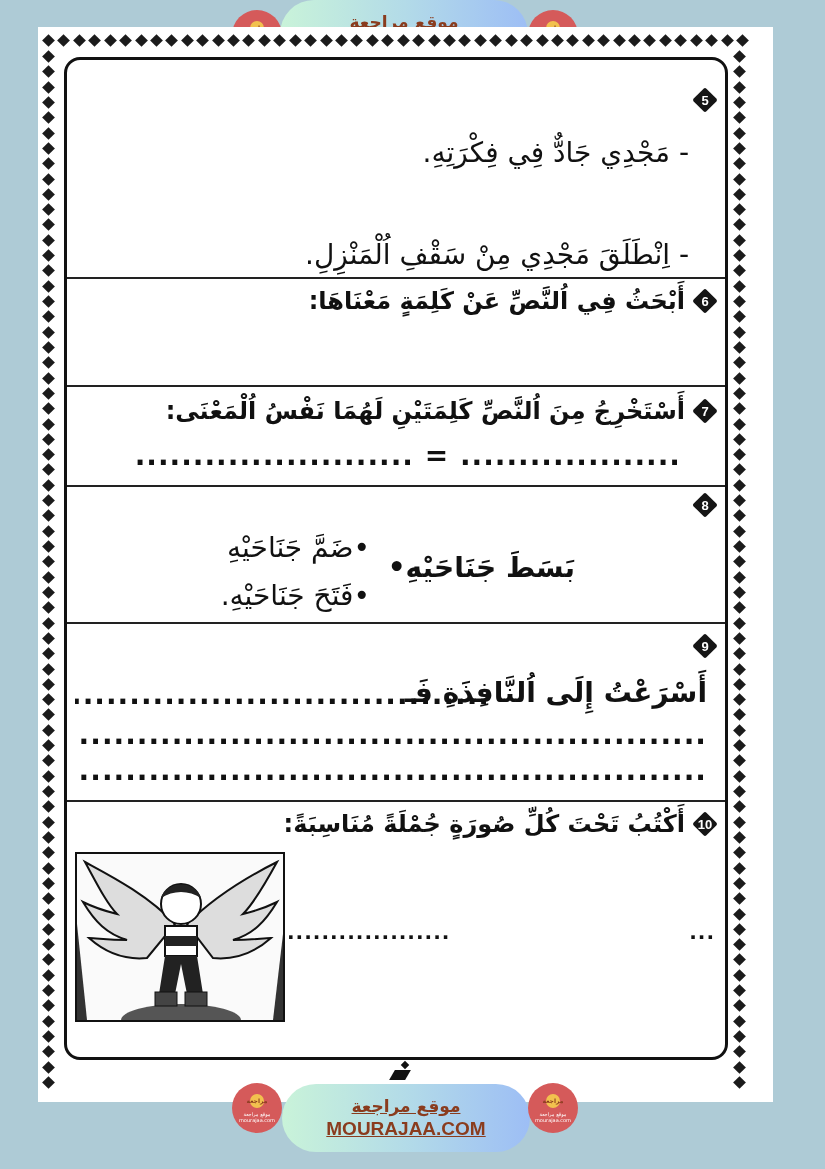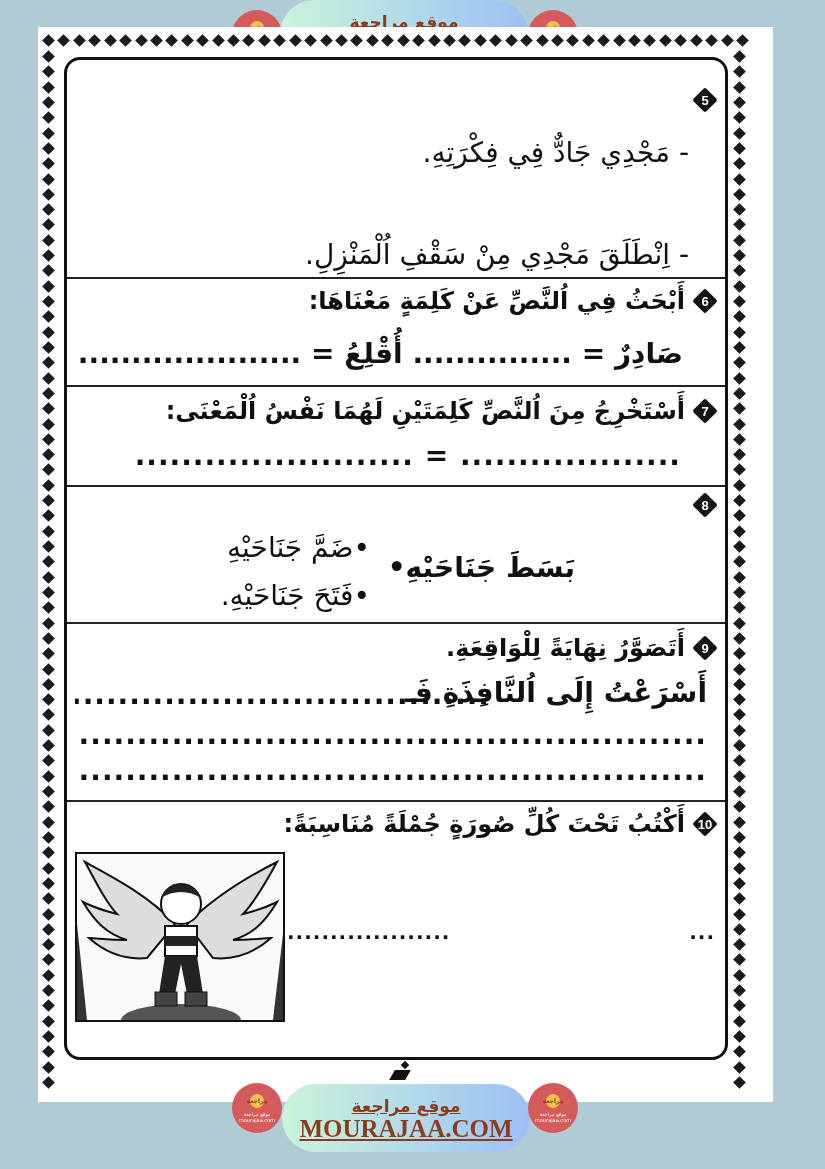--- a/index.html
+++ b/index.html
@@ -35,21 +35,21 @@
     position: absolute; left: 8px; top: 50px; width: 210px; height: 170px;
     border: 2px solid #111; background: #fafafa; overflow: hidden;
   }
   
   .banner {
     position: absolute; width: 248px; height: 68px; border-radius: 34px;
     background: linear-gradient(90deg, #c9f3d9 0%, #b3dbe8 50%, #9dbef5 100%);
     display: flex; flex-direction: column; align-items: center; justify-content: center;
   }
   .banner .ar { font-size: 17px; font-weight: bold; color: #8a3c1e; text-decoration: underline; line-height: 22px; direction: rtl; }
-  .banner .en { font-size: 25px; font-weight: bold; color: #8a3c1e; text-decoration: underline; font-family: Liberation Serif, serif; line-height: 24px; }
+  .banner .en { font-size: 19px; font-weight: bold; color: #8a3c1e; text-decoration: underline; font-family: Liberation Sans, sans-serif; line-height: 24px; }
   .logo {
     position: absolute; width: 50px; height: 50px; border-radius: 50%; background: #d55a5a;
     display: flex; flex-direction: column; align-items: center; justify-content: center;
   }
   .logo .mark { width: 14px; height: 14px; border-radius: 50%; background: #f2c14e; display: flex; align-items: center; justify-content: center; font-size: 6px; color: #8a3c1e; font-weight: bold; }
   .logo .txt { font-size: 5px; color: #fff; line-height: 6px; margin-top: 3px; text-align: center; }
 </style>
 </head>
 <body>
 
@@ -269,21 +269,20 @@
     <div class="line" style="right:36px;top:178px;margin-left:16px;">- اِنْطَلَقَ مَجْدِي مِنْ سَقْفِ اُلْمَنْزِلِ.</div>
   </div>
 
   <div class="section" style="top:219px;height:108px;">
     <div class="qhead" style="top:8px;">
       <div class="badge">
           <span>6</span>
         </div>
       <div class="qtitle">أَبْحَثُ فِي اُلنَّصِّ عَنْ كَلِمَةٍ مَعْنَاهَا:</div>
     </div>
-    <div class="line dots" style="right:42px;top:58px;">صَادِرٌ = ............... أُقْلِعُ = .....................</div>
   </div>
 
   <div class="section" style="top:327px;height:100px;">
     <div class="qhead" style="top:10px;">
       <div class="badge">
           <span>7</span>
         </div>
       <div class="qtitle">أَسْتَخْرِجُ مِنَ اُلنَّصِّ كَلِمَتَيْنِ لَهُمَا نَفْسُ اُلْمَعْنَى:</div>
     </div>
     <div class="line dots" style="right:44px;top:52px;">................... = ........................</div>
@@ -298,21 +297,20 @@
     <div class="line" style="right:150px;top:64px;font-weight:bold;">بَسَطَ جَنَاحَيْهِ•</div>
     <div class="line" style="right:355px;top:44px;">•ضَمَّ جَنَاحَيْهِ</div>
     <div class="line" style="right:355px;top:92px;">•فَتَحَ جَنَاحَيْهِ.</div>
   </div>
 
   <div class="section" style="top:564px;height:178px;">
     <div class="qhead" style="top:10px;">
       <div class="badge">
           <span>9</span>
         </div>
-      <div class="qtitle">أَتَصَوَّرُ نِهَايَةً لِلْوَاقِعَةِ.</div>
     </div>
     <div class="line" style="right:18px;top:52px;font-weight:bold;">أَسْرَعْتُ إِلَى اُلنَّافِذَةِ فَـ</div>
     <div class="line dots" style="left:8px;top:54px;width:415px;overflow:hidden;">..................................................................</div>
     <div class="line dots" style="left:8px;right:18px;top:94px;overflow:hidden;">............................................................................................................................</div>
     <div class="line dots" style="left:8px;right:18px;top:130px;overflow:hidden;">............................................................................................................................</div>
   </div>
 
   <div class="section last" style="top:742px;height:261px;">
     <div class="qhead" style="top:8px;">
       <div class="badge">

